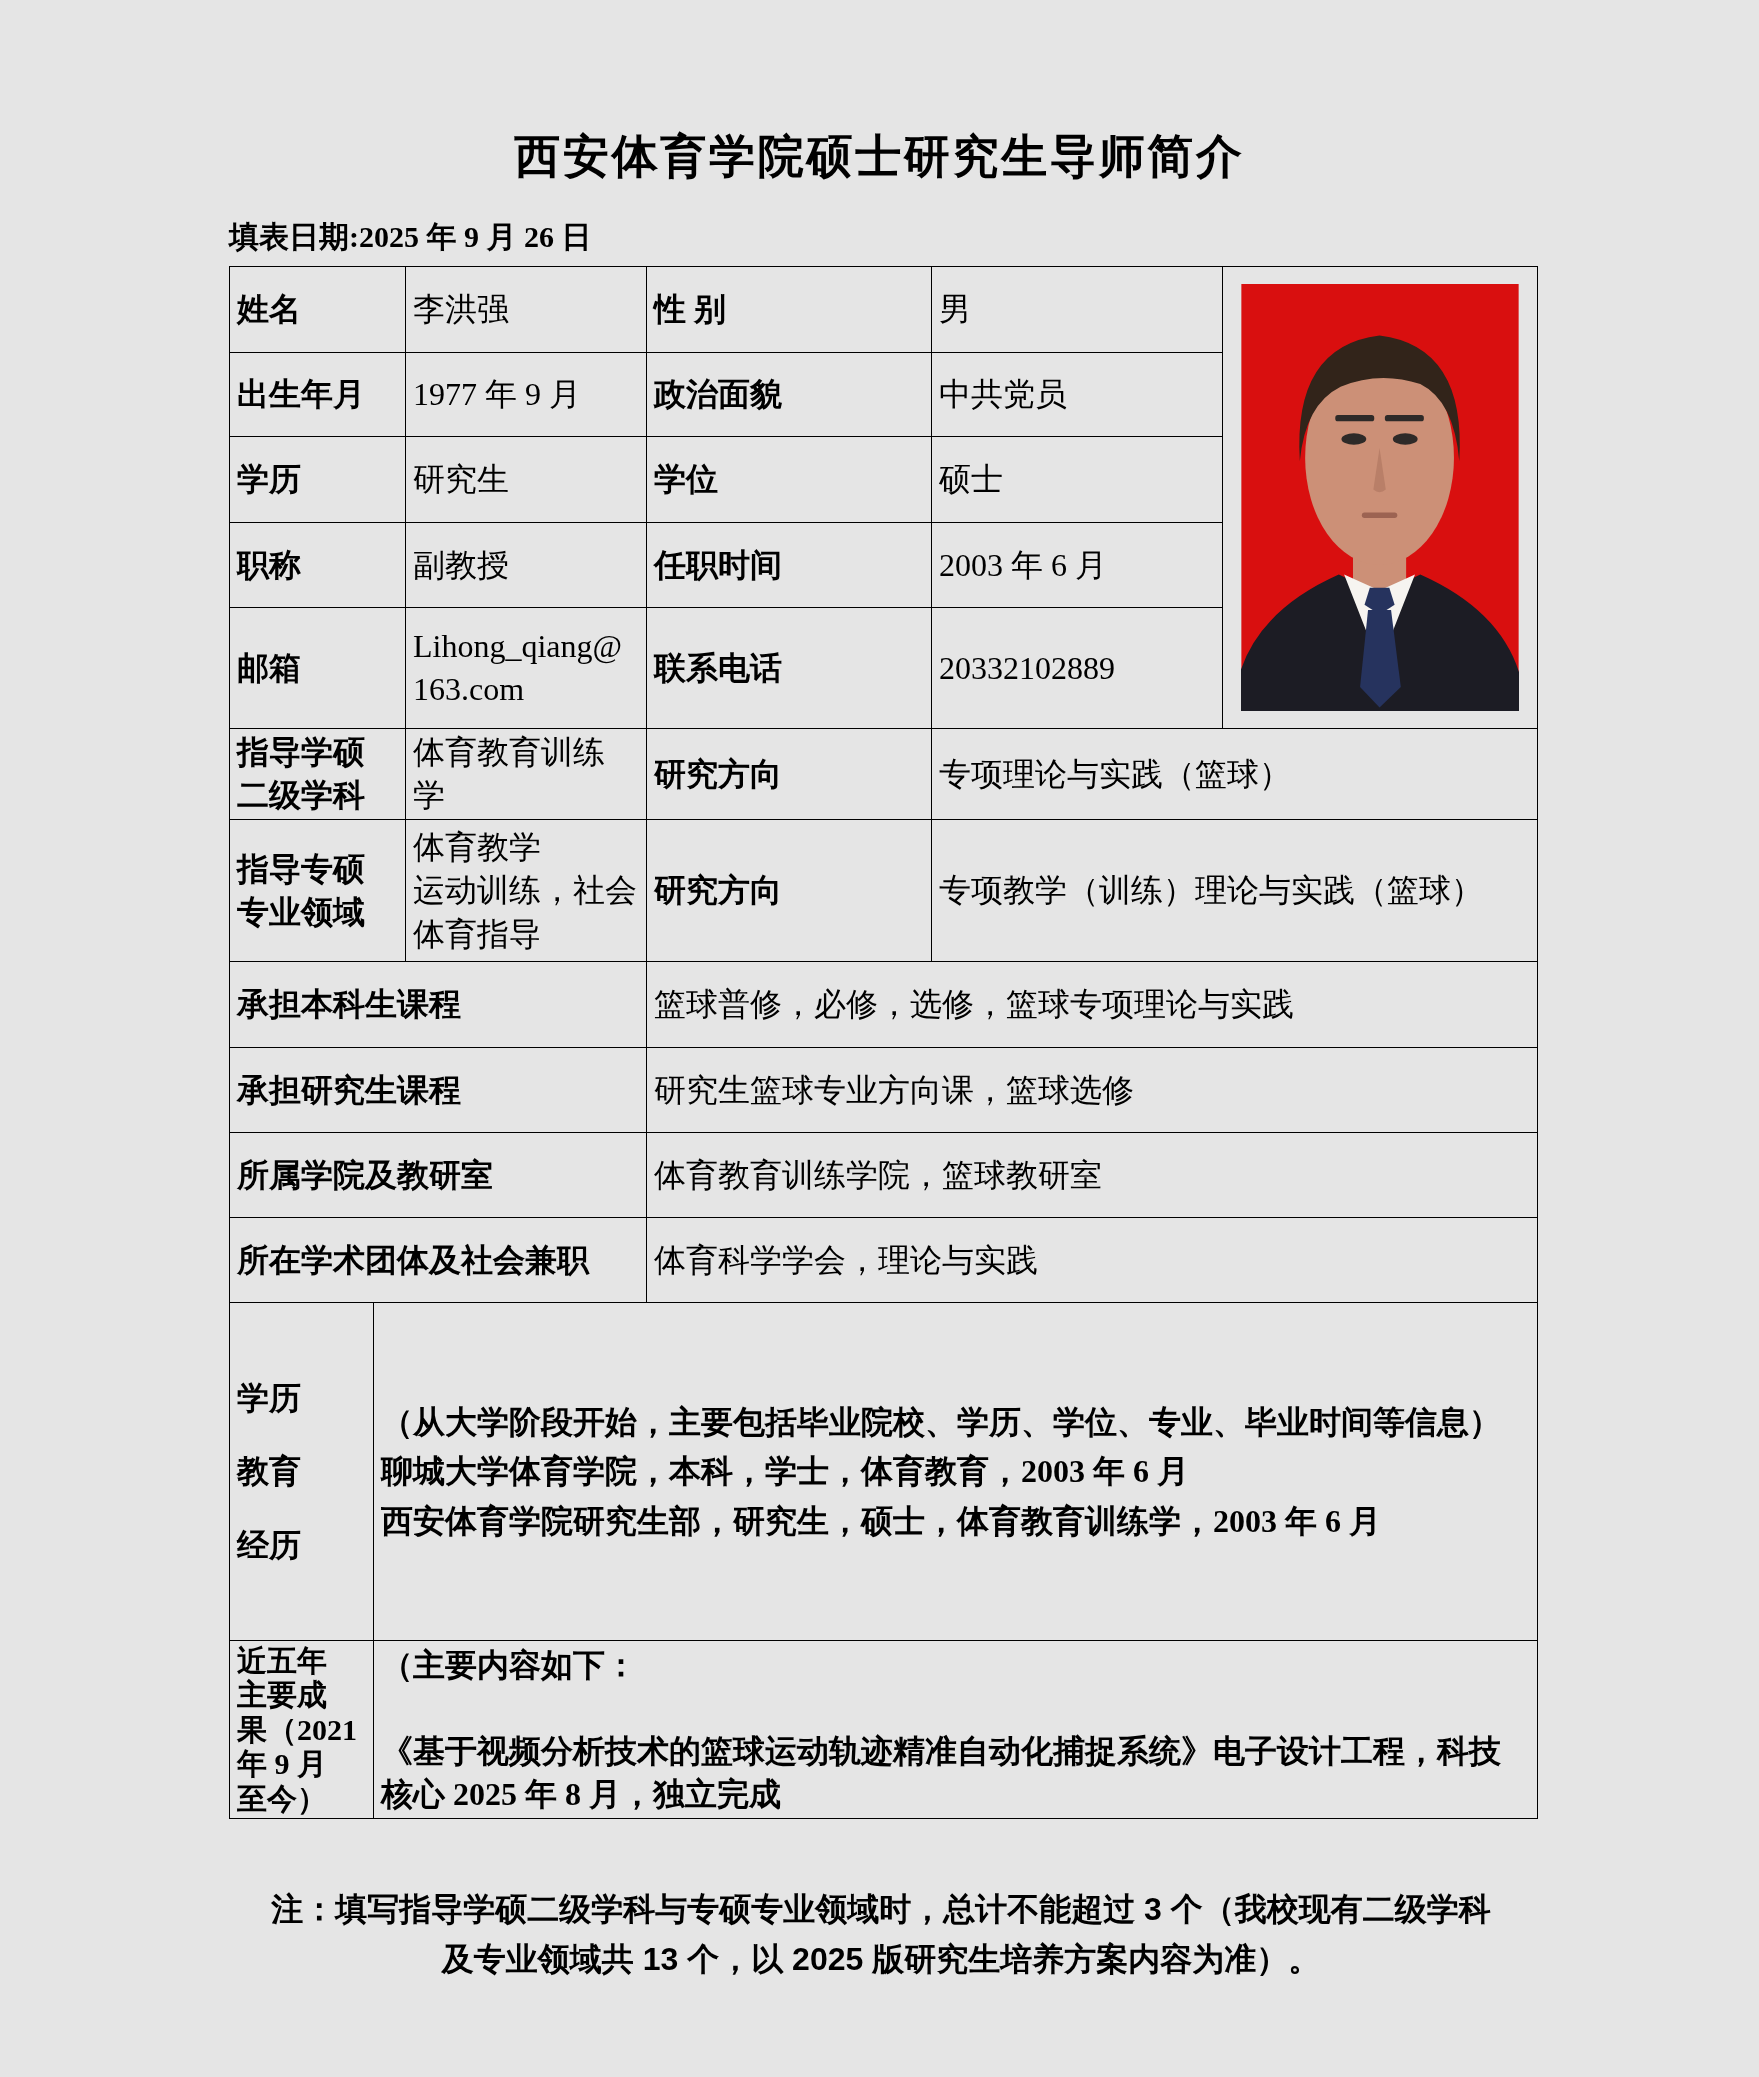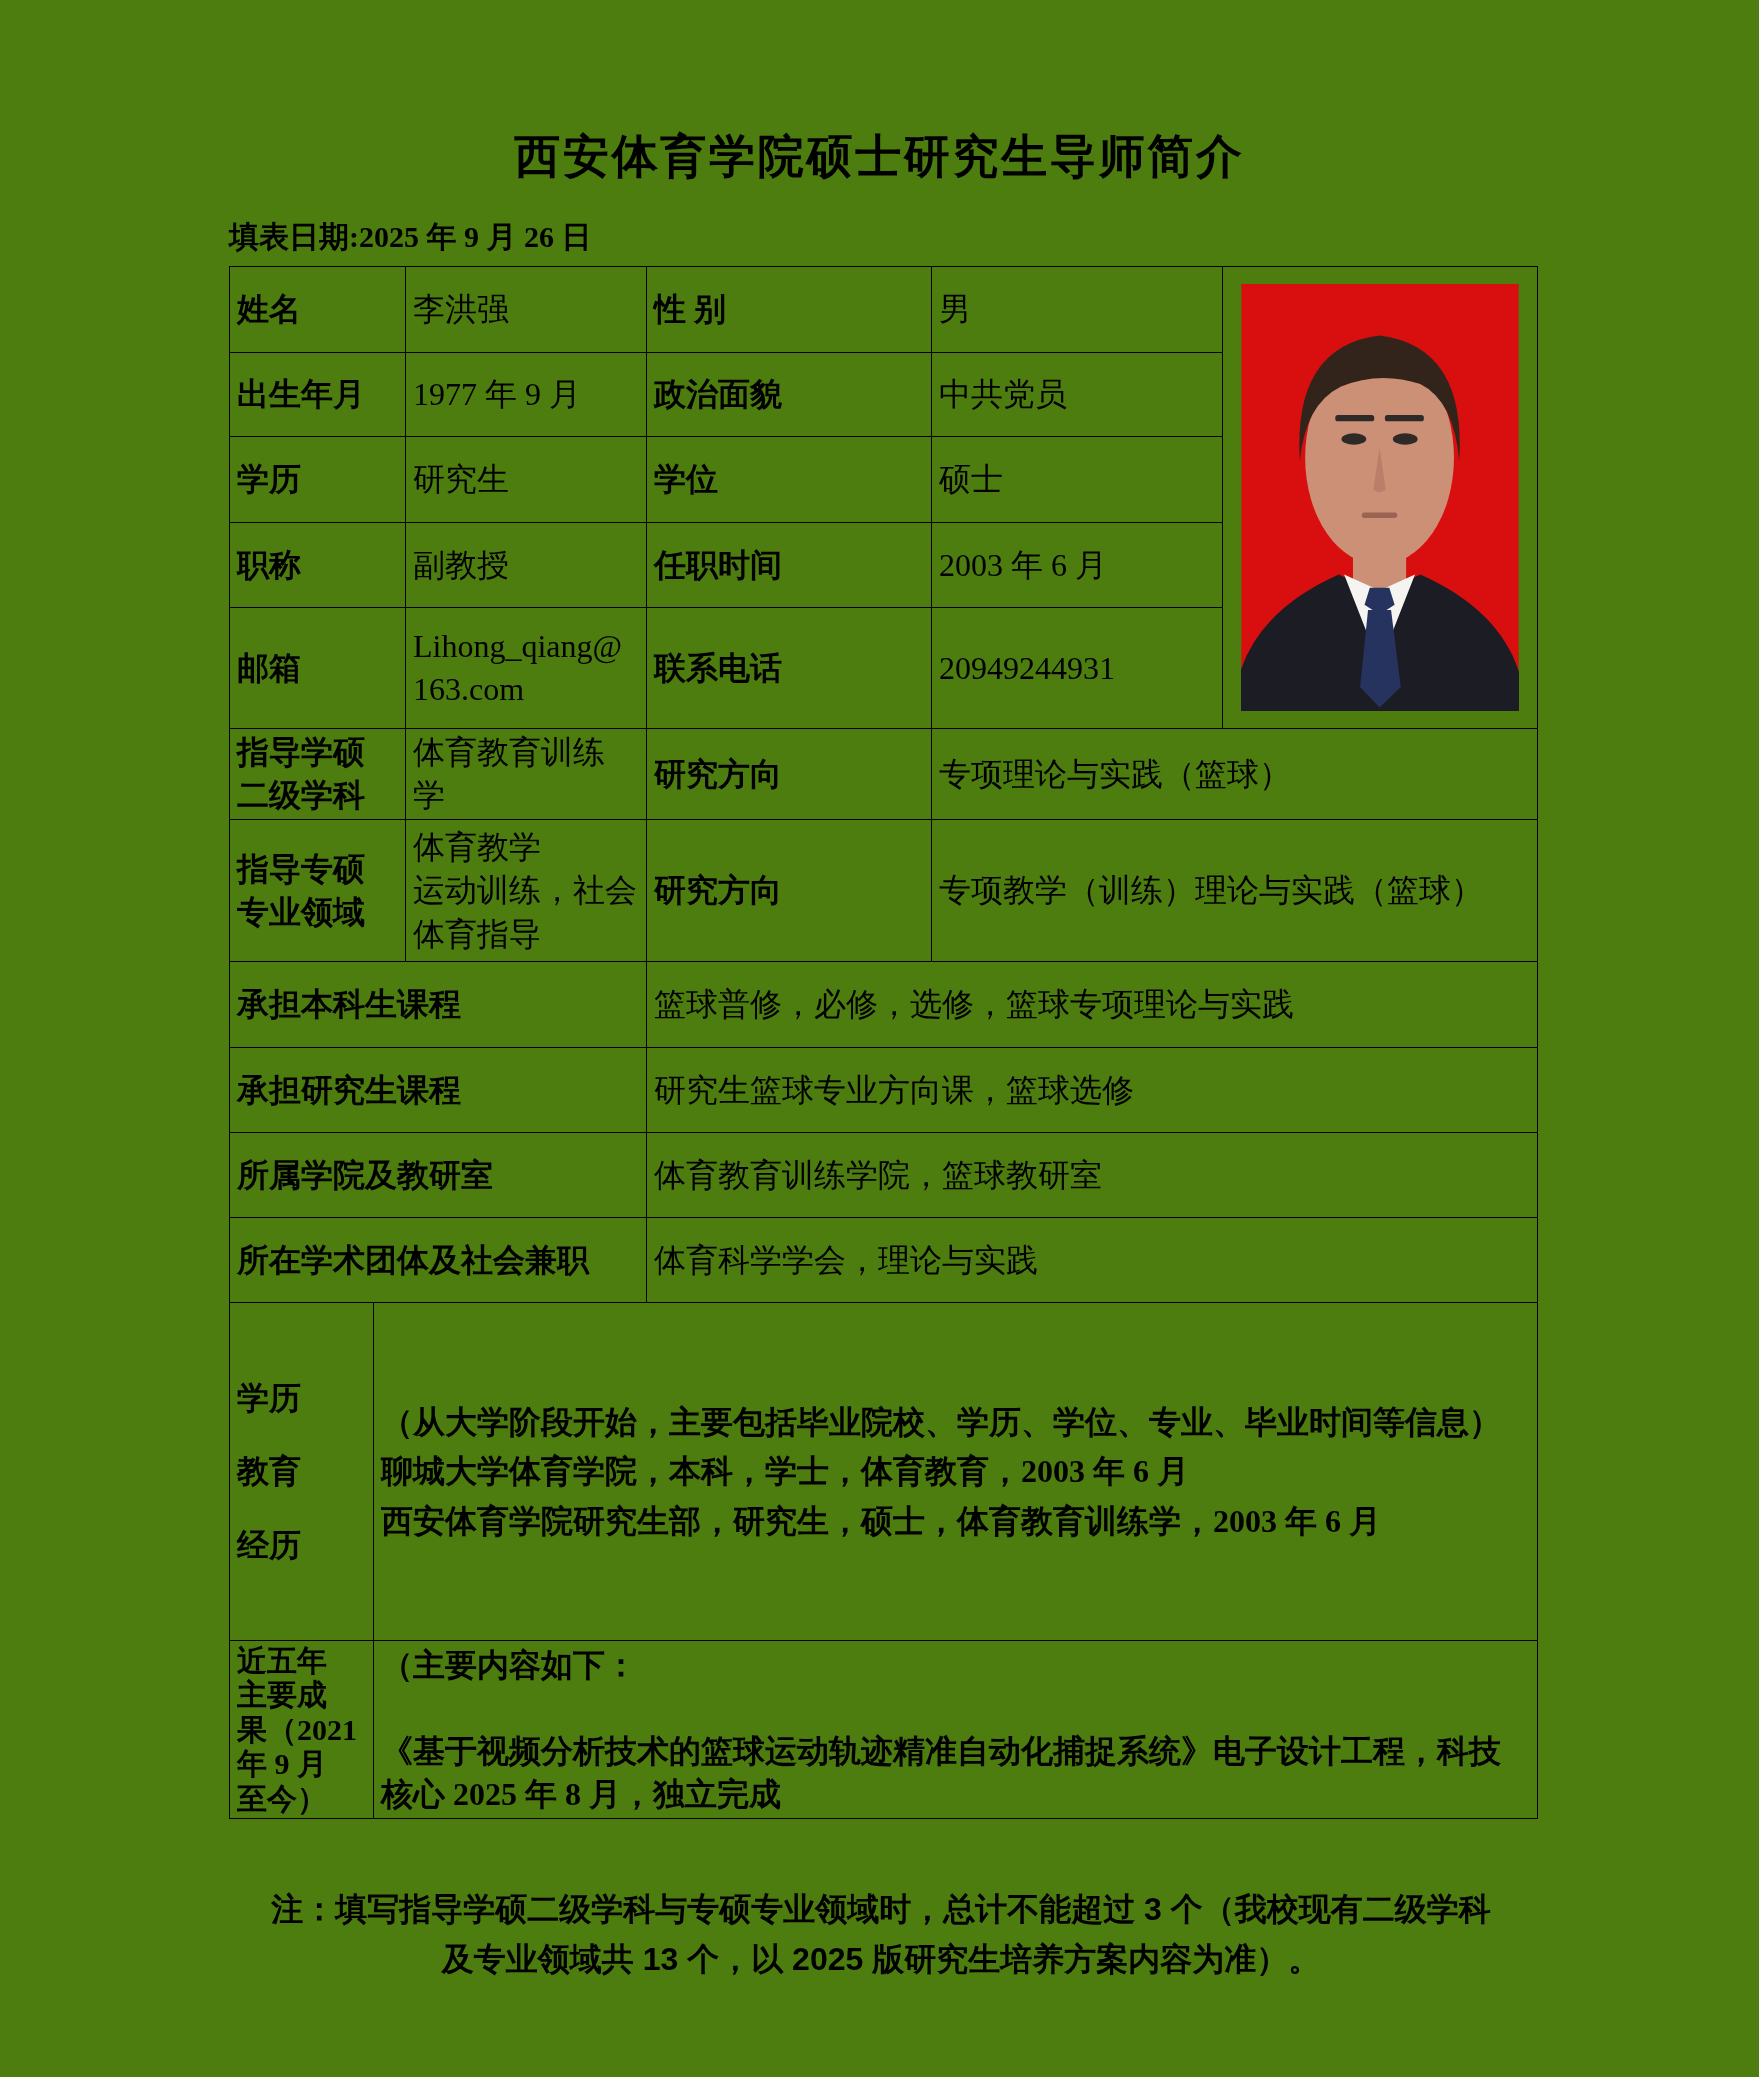--- a/index.html
+++ b/index.html
@@ -1,20 +1,20 @@
 <!DOCTYPE html>
 <html style="font-size:14px"><head>
 <meta charset="utf-8">
 <style>
   html,body { margin:0; padding:0; background:#888; }
   .page {
     position:relative;
     width:1759px; height:2077px;
     margin:0 auto;
-    background:#4d7c0f;
+    background:#e5e5e5;
     color:#000;
     font-family:"Liberation Serif", serif;
     overflow:hidden;
   }
   .title {
     padding-top:131px;
     text-align:center;
     font-family:"Liberation Sans", sans-serif;
     font-weight:bold;
     font-size:46px;
@@ -143,21 +143,21 @@
       <td class="val">副教授</td>
       <th class="lbl">任职时间</th>
       <td class="val">2003 年 6 月</td>
     </tr>
 
     <tr style="height:121px">
       <th colspan="2" class="lbl">邮箱</th>
       <td class="val ml">Lihong_qiang@
 163.com</td>
       <th class="lbl">联系电话</th>
-      <td class="val">20949244931</td>
+      <td class="val">20332102889</td>
     </tr>
 
     <tr style="height:85px">
       <th colspan="2" class="lbl ml">指导学硕
 二级学科</th>
       <td class="val ml">体育教育训练
 学</td>
       <th class="lbl">研究方向</th>
       <td colspan="2" class="val">专项理论与实践（篮球）</td>
     </tr>

